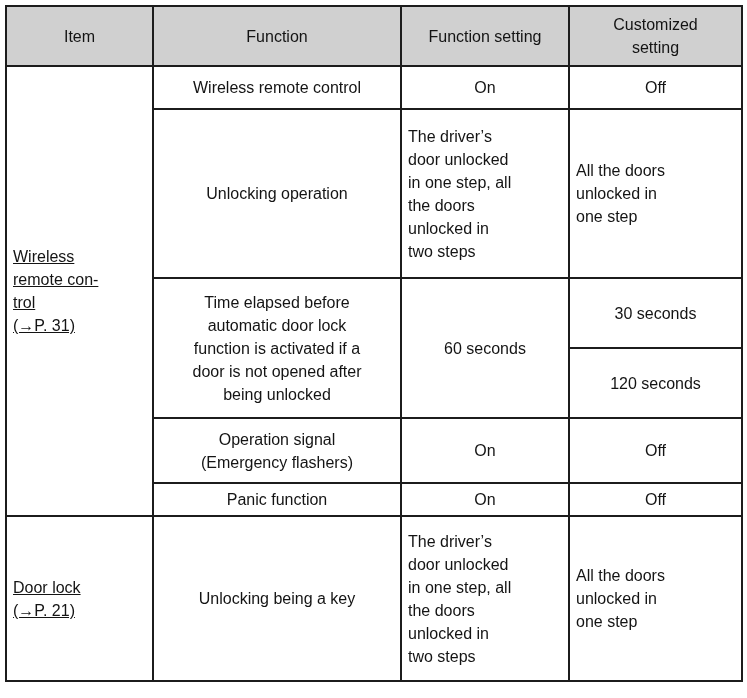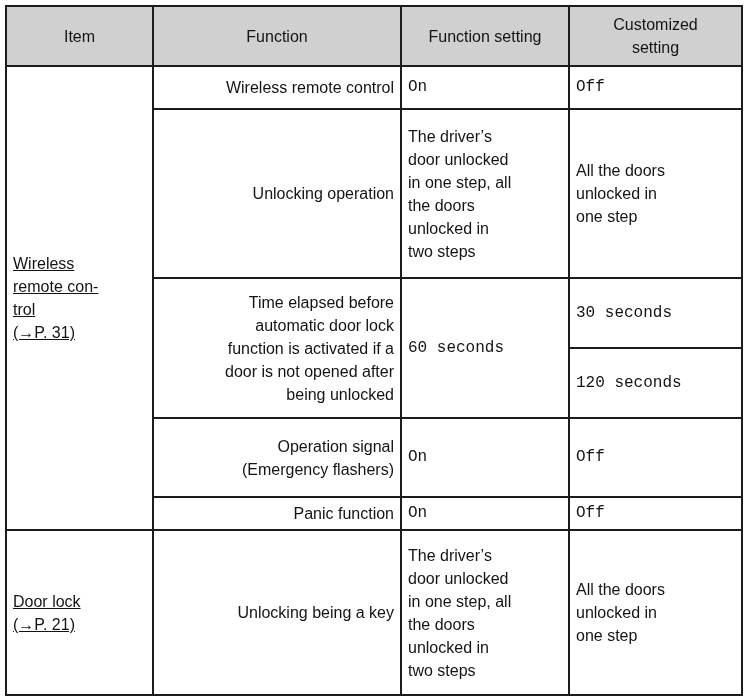--- a/index.html
+++ b/index.html
@@ -39,27 +39,26 @@
     height: 60px;
     padding: 2px 4px;
   }
   td.item-cell {
     text-align: left;
     padding-left: 9px;
     padding-right: 4px;
     text-decoration: underline;
   }
   td.fn-cell {
-    text-align: right;
+    text-align: center;
     padding-left: 11px;
     padding-right: 6px;
   }
   td.ctr-cell {
-    text-align: left;
-    font-family: Liberation Mono, monospace;
+    text-align: center;
   }
   td.left-cell {
     text-align: left;
     padding-left: 11px;
     padding-right: 4px;
     margin-left: 13px;
   }
 </style>
 </head>
 <body>
@@ -107,21 +106,21 @@
 automatic door lock
 function is activated if a
 door is not opened after
 being unlocked</td>
       <td class="ctr-cell" rowspan="2">60 seconds</td>
       <td class="ctr-cell">30 seconds</td>
     </tr>
     <tr style="height:70px;">
       <td class="ctr-cell">120 seconds</td>
     </tr>
-    <tr style="height:79px;">
+    <tr style="height:65px;">
       <td class="fn-cell">Operation signal
 (Emergency flashers)</td>
       <td class="ctr-cell">On</td>
       <td class="ctr-cell">Off</td>
     </tr>
     <tr style="height:28px;margin-top:35px;">
       <td class="fn-cell">Panic function</td>
       <td class="ctr-cell">On</td>
       <td class="ctr-cell">Off</td>
     </tr>

